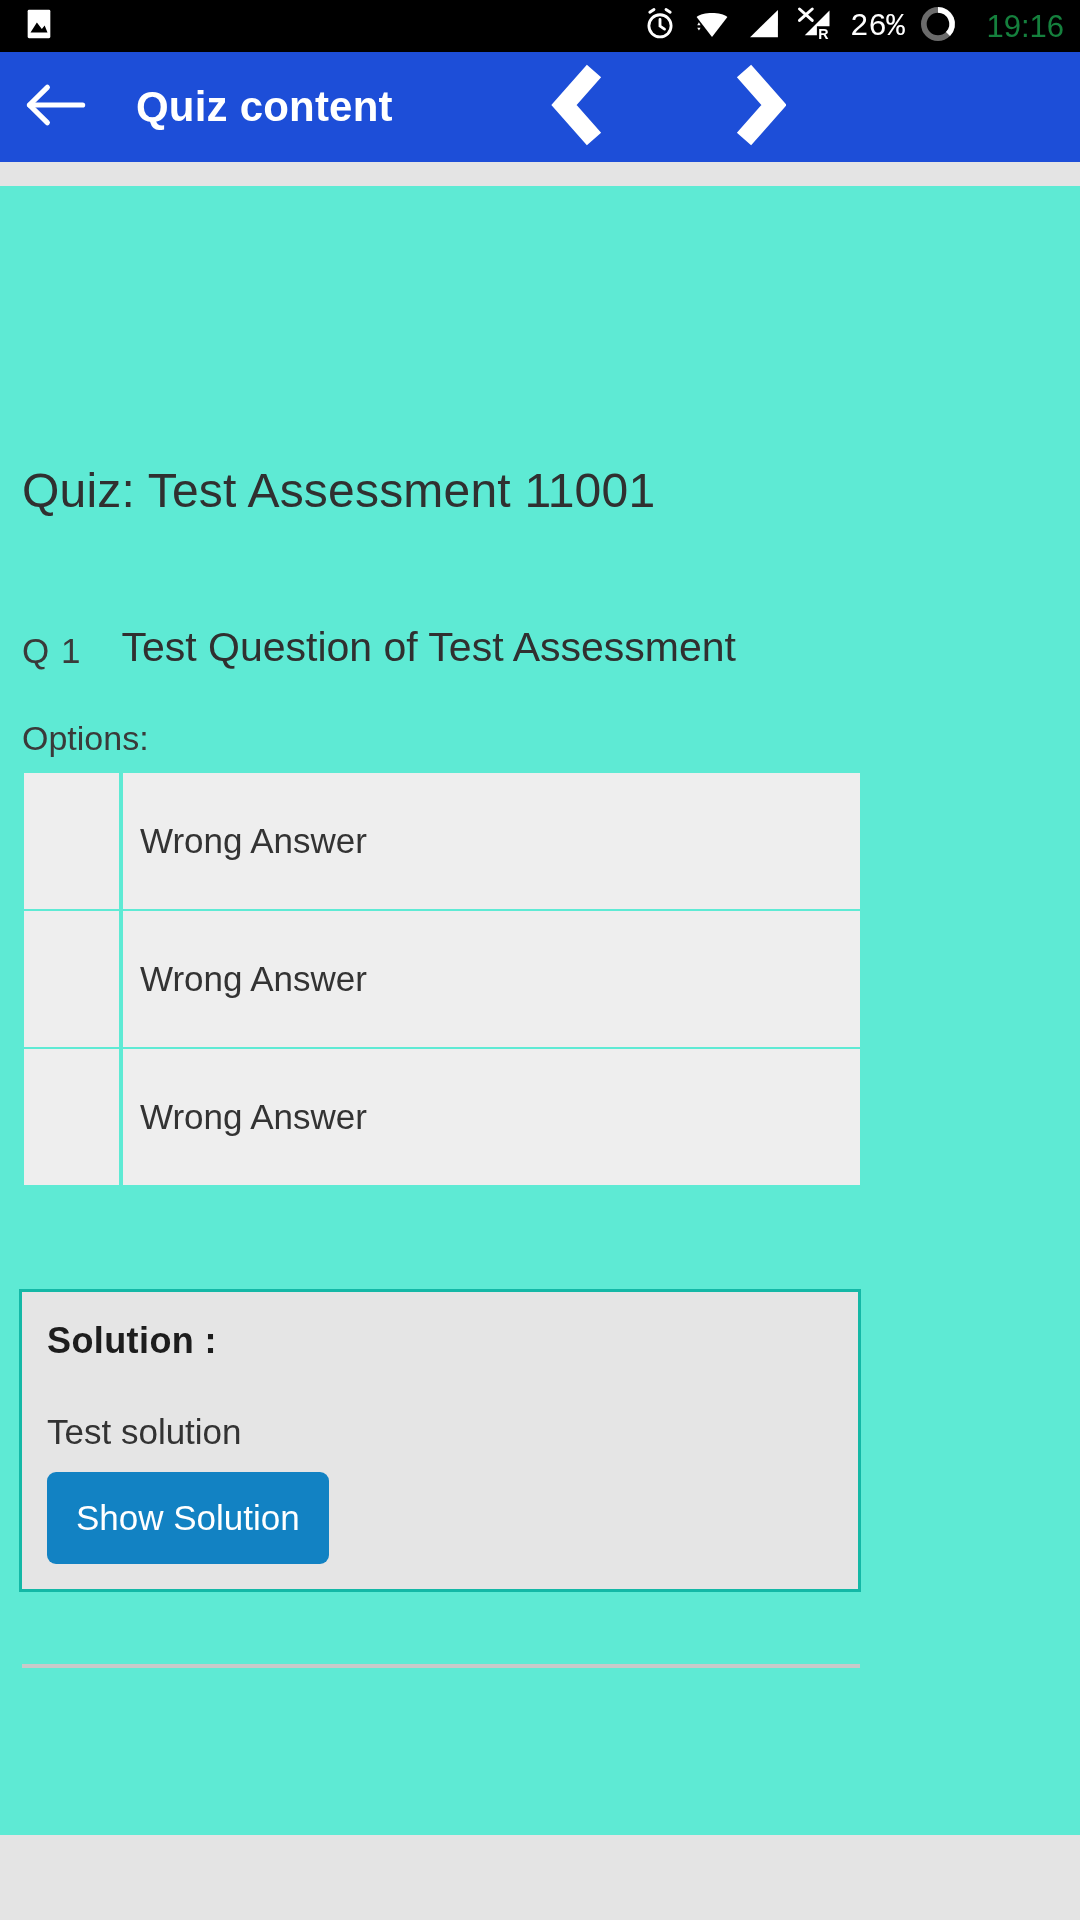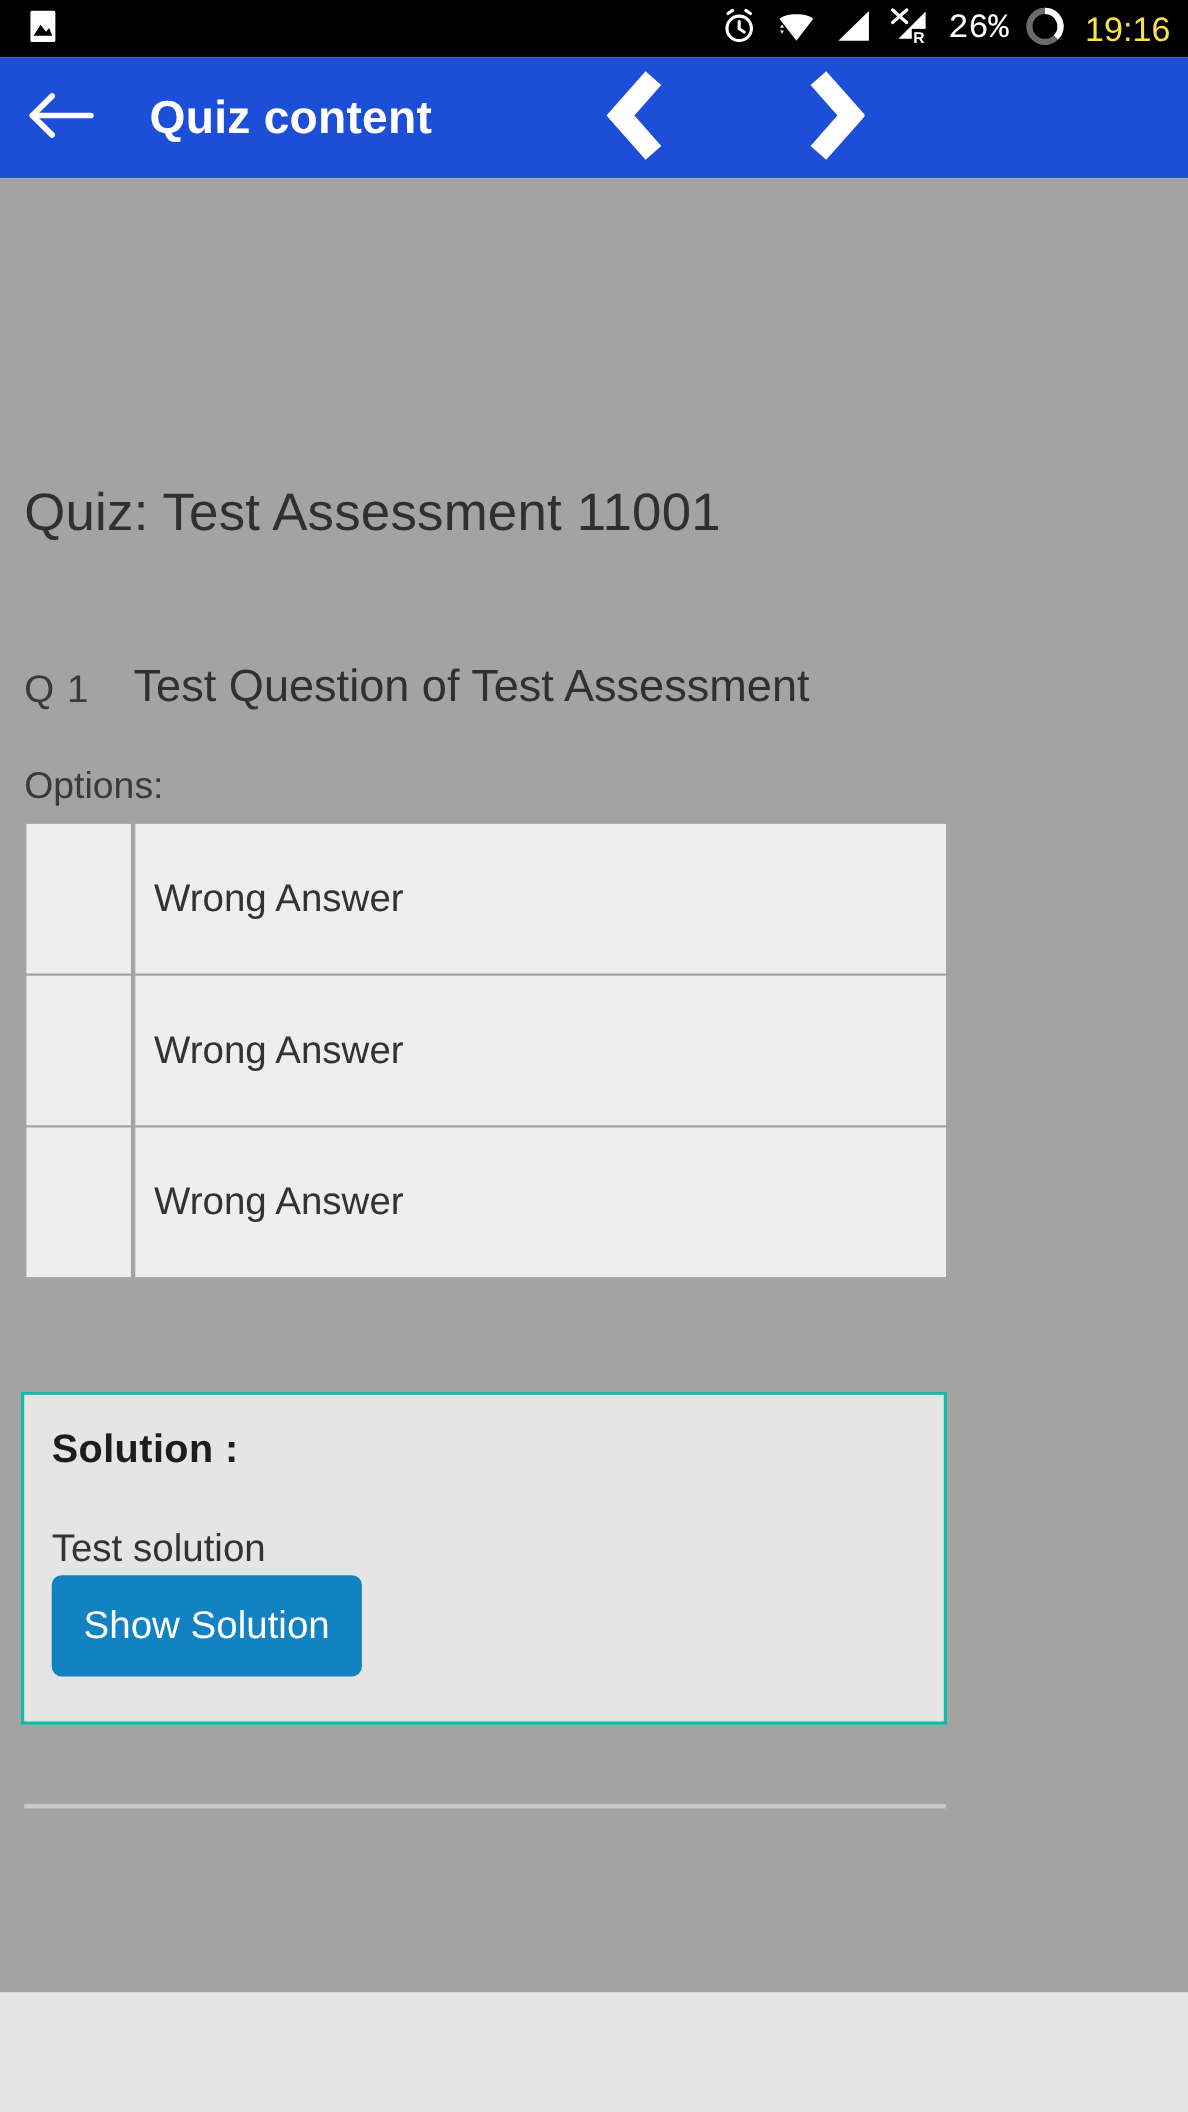--- a/index.html
+++ b/index.html
@@ -31,25 +31,25 @@
   }
   .sb-icon { display: block; }
   .battery-pct {
     color: #ffffff;
     font-size: 31px;
     font-family: Liberation Mono, monospace;
     letter-spacing: -0.5px;
     line-height: 1;
   }
   .clock {
-    color: #fde047;
+    color: #15803d;
     font-size: 31px;
     letter-spacing: 0px;
     line-height: 1;
-    margin-left: 2px;
+    margin-left: 14px;
   }
 
   
   .app-bar {
     position: relative;
     width: 1080px;
     height: 110px;
     background: #1d4ed8;
     display: flex;
     align-items: center;
@@ -81,22 +81,23 @@
     height: 88px;
     display: flex;
     align-items: center;
     justify-content: center;
   }
 
   
   .content {
     width: 1080px;
     height: 1649px;
-    background: #a3a3a3;
+    background: #5eead4;
     position: relative;
+    margin-top: 24px;
   }
 
   .quiz-title {
     position: absolute;
     left: 22px;
     top: 277px;
     font-size: 48px;
     color: #303030;
     letter-spacing: 0.2px;
     white-space: nowrap;
@@ -187,21 +188,21 @@
   .solution-text {
     position: absolute;
     left: 25px;
     top: 120px;
     font-size: 35px;
     color: #333333;
   }
   .show-solution-btn {
     position: absolute;
     left: 25px;
-    top: 164px;
+    top: 180px;
     height: 92px;
     padding: 0 29px;
     background: #1282c3;
     border: none;
     border-radius: 9px;
     color: #ffffff;
     font-size: 35px;
     font-family: "Liberation Sans", sans-serif;
     display: flex;
     align-items: center;

